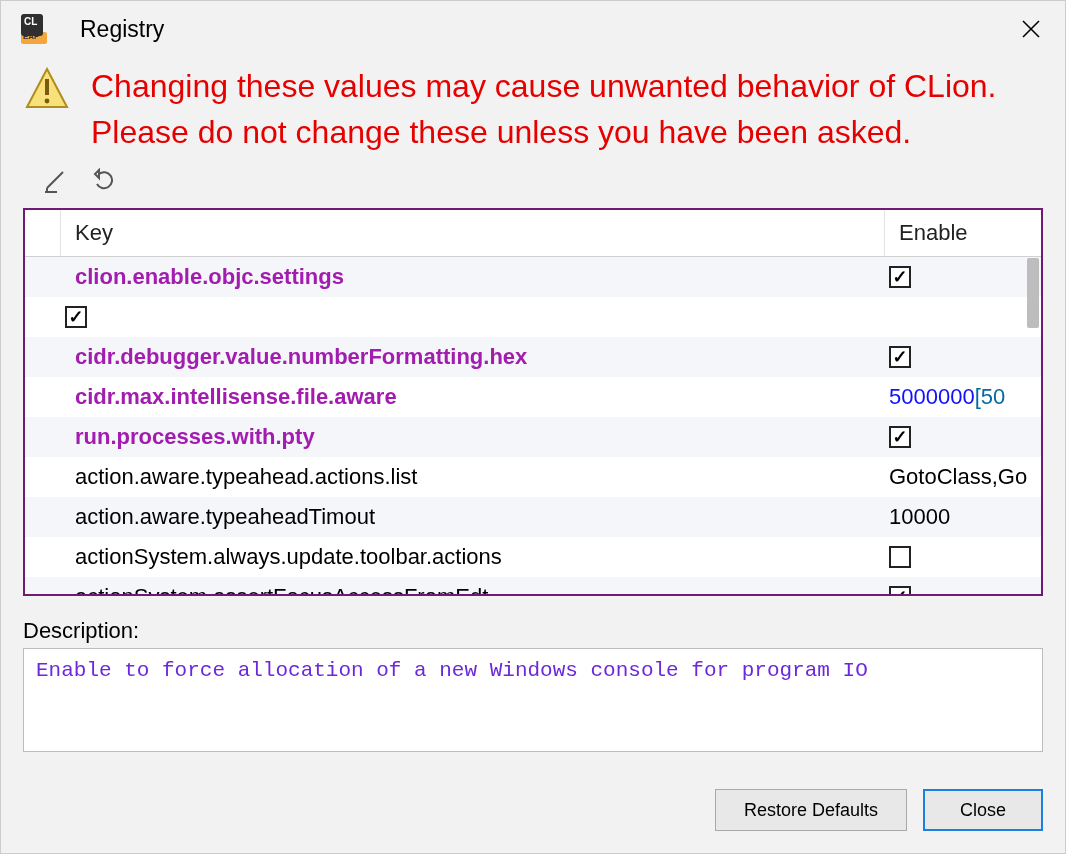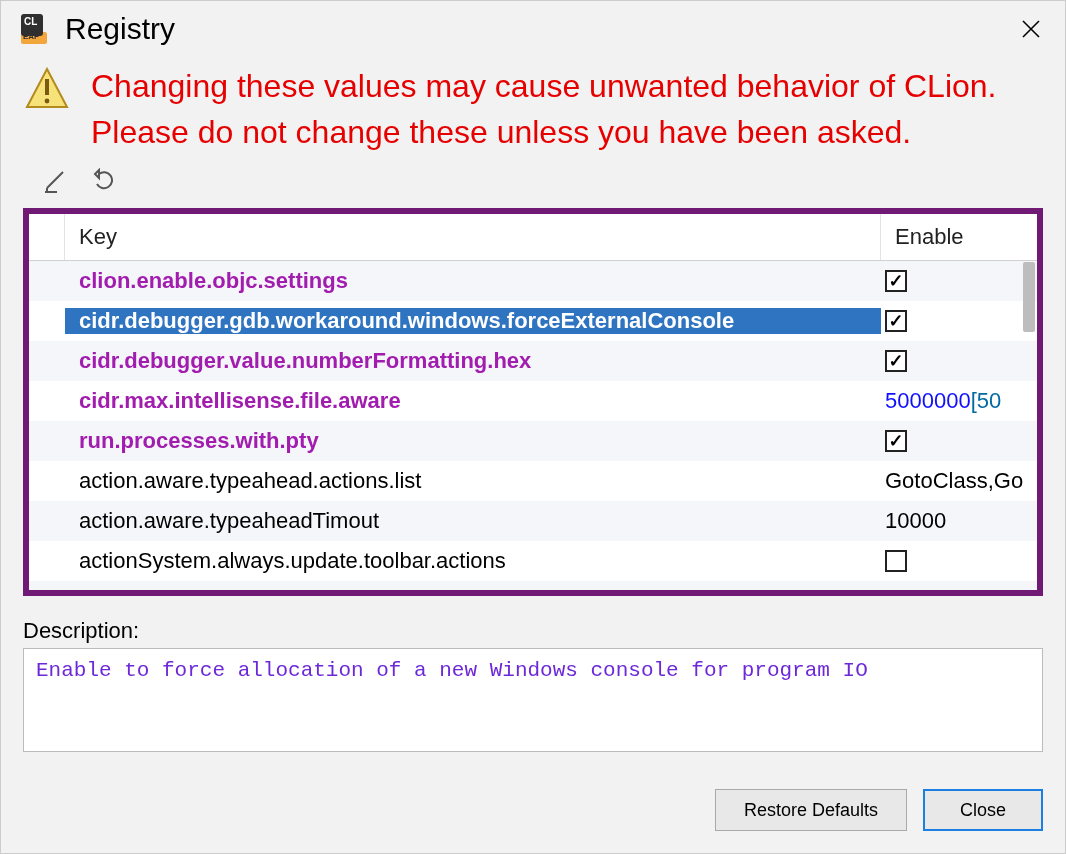--- a/index.html
+++ b/index.html
@@ -40,21 +40,22 @@
   }
   .app-icon .sq2 {
     position:absolute; left:0; bottom:0; width:26px; height:12px;
     background:#f2a63c; border-radius:2px;
   }
   .app-icon .sq2::after{
     content:"EAP"; color:#2f2f30; font-size:8px; font-weight:bold;
     position:absolute; left:2px; top:0;
   }
   .titlebar .title {
-    font-size: 30px;
+    font-size: 23px;
+    margin-left: 15px;
   }
   .titlebar .spacer { flex:1; }
   .titlebar .close-x {
     width:40px; height:40px;
     display:flex; align-items:center; justify-content:center;
     cursor:pointer;
   }
   .titlebar .close-x svg { width:20px; height:20px; stroke:#000; stroke-width:1.6; }
 
   
@@ -82,21 +83,21 @@
   .tool-btn {
     width:30px; height:30px;
     display:flex; align-items:center; justify-content:center;
     cursor:pointer;
   }
   .tool-btn svg { width:26px; height:26px; stroke:#555; stroke-width:2; fill:none; }
 
   
   .table-wrap {
     margin: 4px 22px 0 22px;
-    border:6px solid #701a75;
+    border:2px solid #701a75;
     background:#fff;
     height:388px;
     overflow:hidden;
     position:relative;
     display:flex; flex-direction:column;
   }
   .thead {
     display:flex;
     background:#fff;
     border-bottom:1px solid #d0d0d0;
@@ -244,21 +245,20 @@
     <div class="tbody" id="tbody">
         <div class="row modified">
           <div class="cell-spacer"></div>
           <div class="cell-key">clion.enable.objc.settings</div>
           <div class="cell-val">
             <span class="chk checked"></span>
           </div>
         </div>
         <div class="row modified selected">
           <div class="cell-spacer"></div>
-          <div class="cell-key">cidr.debugger.gdb.workaround.windows.forceExternalConsole</div>
           <div class="cell-val">
             <span class="chk checked"></span>
           </div>
         </div>
         <div class="row modified">
           <div class="cell-spacer"></div>
           <div class="cell-key">cidr.debugger.value.numberFormatting.hex</div>
           <div class="cell-val">
             <span class="chk checked"></span>
           </div>

